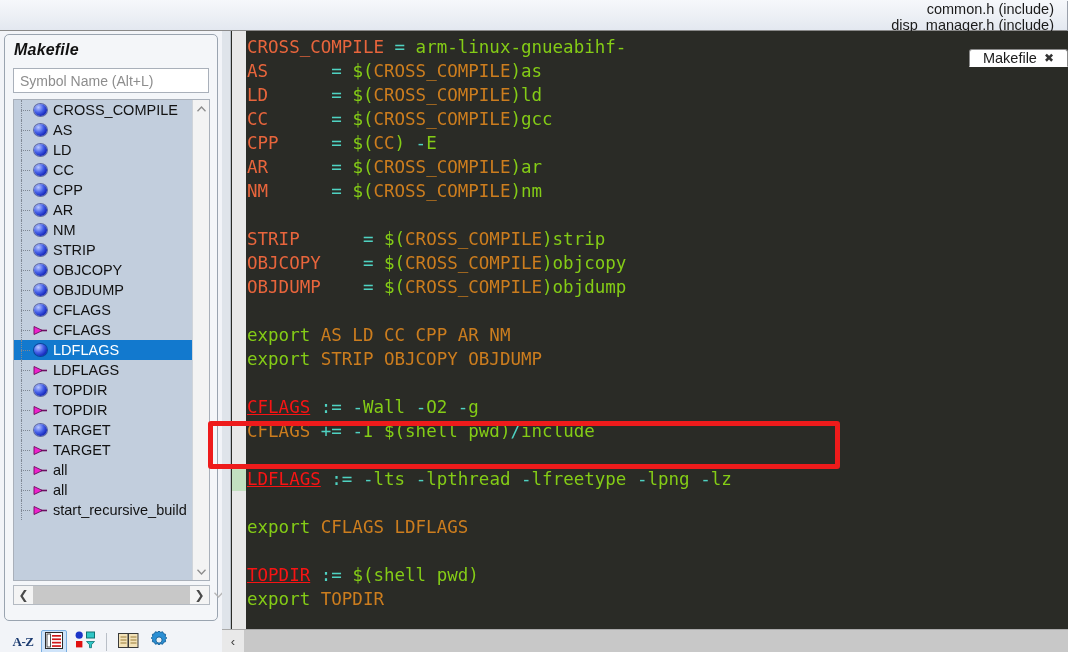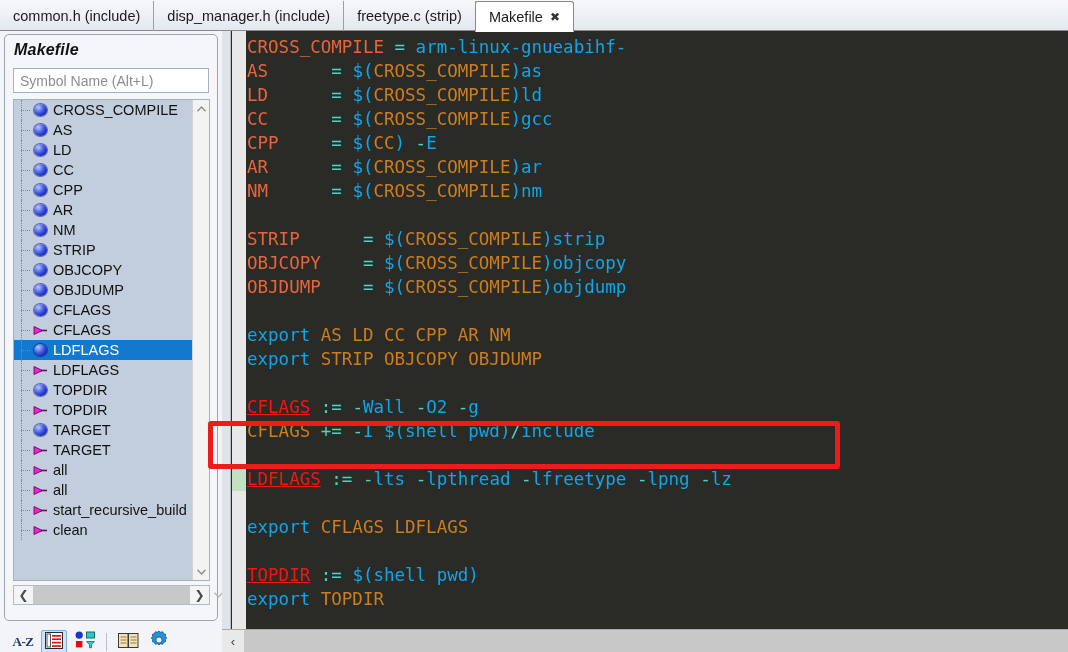--- a/index.html
+++ b/index.html
@@ -15,21 +15,21 @@
     background: #ffffff;
   }
 
   
   .tabbar {
     position: absolute; left: 0; top: 0;
     width: 1068px; height: 31px;
     background: linear-gradient(to bottom, #f6f8fb 0%, #eef1f6 45%, #e3e8f0 100%);
     border-bottom: 1px solid #8a8a8a;
     box-sizing: border-box;
-    display: flex; align-items: flex-start;
+    display: flex; align-items: flex-end; flex-direction: column;
   }
   .tab {
     height: 30px;
     display: flex; align-items: center;
     padding: 0 13px;
     font-size: 14.5px;
     color: #1b1b1b;
     box-sizing: border-box;
     border-right: 1px solid #9aa0ab;
     background: transparent;
@@ -259,21 +259,21 @@
     line-height: 24px;
     white-space: pre;
     padding: 4px 0 0 0;
     box-sizing: border-box;
     overflow: hidden;
   }
   .code .ln { display: block; height: 24px; padding-left: 1px; }
   .c-def  { color: #e8653c; }          
   .c-var  { color: #cc7d1e; }          
   .c-op   { color: #4fd2c2; }          
-  .c-txt  { color: #0ea5e9; }          
+  .c-txt  { color: #84cc16; }          
   .c-link { color: #f71414; text-decoration: underline; text-decoration-color: #f71414; }
 
   .editor-hscroll {
     position: absolute; left: 0; bottom: 0;
     width: 846px; height: 23px;
     background: #c8c8c8;
     border-top: 1px solid #a9a9a9;
     box-sizing: border-box;
     display: flex; align-items: center;
   }
@@ -488,30 +488,20 @@
             </div>
             <div class="tree-row">
               <div class="tree-dash"></div>
               <div class="tree-icon">
                 <svg class="ic-arrow" viewBox="0 0 15 11">
                   <path d="M1 1.5 L9.5 5.5 L1 9.5 Z" fill="#ee22cc" stroke="#6a0d5e" stroke-width="0.9"></path>
                   <path d="M8 5.5 L14 5.5" stroke="#6a0d5e" stroke-width="1.6"></path>
                 </svg>
               </div>
               <span class="tree-label">start_recursive_build</span>
-            </div>
-            <div class="tree-row">
-              <div class="tree-dash"></div>
-              <div class="tree-icon">
-                <svg class="ic-arrow" viewBox="0 0 15 11">
-                  <path d="M1 1.5 L9.5 5.5 L1 9.5 Z" fill="#ee22cc" stroke="#6a0d5e" stroke-width="0.9"></path>
-                  <path d="M8 5.5 L14 5.5" stroke="#6a0d5e" stroke-width="1.6"></path>
-                </svg>
-              </div>
-              <span class="tree-label">clean</span>
             </div>
           </div>
         <div class="tree-vscroll">
           <div class="scroll-arrow up">
             <svg width="9" height="6" viewBox="0 0 9 6">
                 <path d="M0.5 5.2 L4.5 1 L8.5 5.2" fill="none" stroke="#8c8c8c" stroke-width="1.3"></path>
               </svg>
           </div>
           <div class="scroll-arrow down">
             <svg width="9" height="6" viewBox="0 0 9 6">

